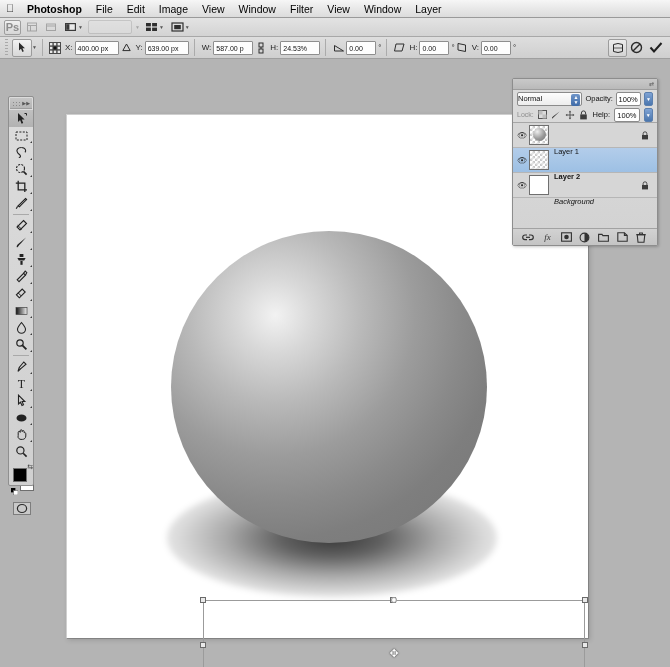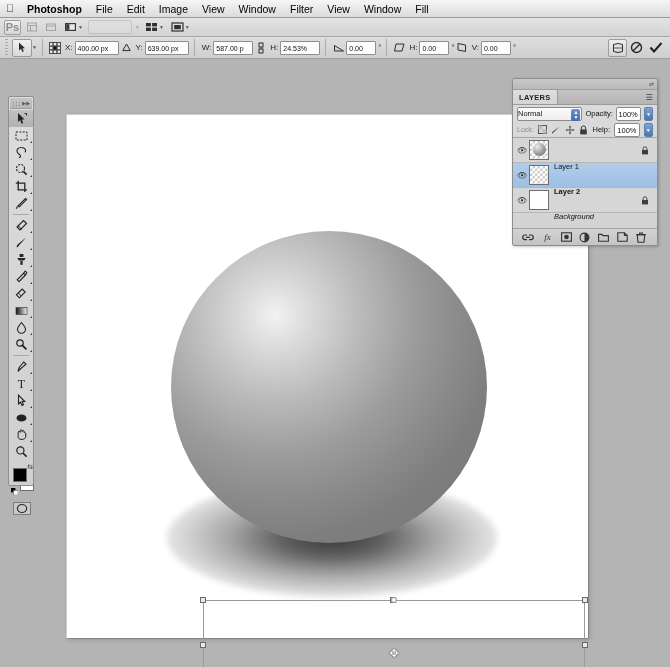--- a/index.html
+++ b/index.html
@@ -294,21 +294,21 @@
   <div class="apple-logo"></div>
   <div class="mi app-name">Photoshop</div>
   <div class="mi">File</div>
   <div class="mi">Edit</div>
   <div class="mi">Image</div>
   <div class="mi">View</div>
   <div class="mi">Window</div>
   <div class="mi">Filter</div>
   <div class="mi">View</div>
   <div class="mi">Window</div>
-  <div class="mi">Fill</div>
+  <div class="mi">Layer</div>
 </div>
 
 <div class="appbar">
   <div class="ps-badge">Ps</div>
   <div class="abtn dim">
     <svg width="12" height="12" viewBox="0 0 12 12">
         <rect x="1.5" y="2" width="9" height="8" fill="none" stroke="#555" stroke-width="1"></rect>
         <line x1="1.5" y1="4.5" x2="10.5" y2="4.5" stroke="#555" stroke-width="1"></line>
         <line x1="4.5" y1="4.5" x2="4.5" y2="10" stroke="#555" stroke-width="1"></line>
       </svg>
@@ -631,24 +631,20 @@
     <div class="refpoint"></div>
     <div class="move-cursor">✥</div>
   </div>
 </div>
 
 <div class="panel">
   <div class="pn-titlebar">
     <div class="tb-arrows">⇄</div>
   </div>
 
-  <div class="pn-tabs">
-    <div class="pn-tab">LAYERS</div>
-    <div class="pn-menu">☰</div>
-  </div>
 
   <div class="pn-row1">
     <div class="blendsel">
       <span>Normal</span>
       <span class="stepper">▲<br>▼</span>
     </div>
     <span class="pn-lbl">Opacity:</span>
     <div class="valbox">100%</div>
     <div class="arrowbox">▼</div>
   </div>

